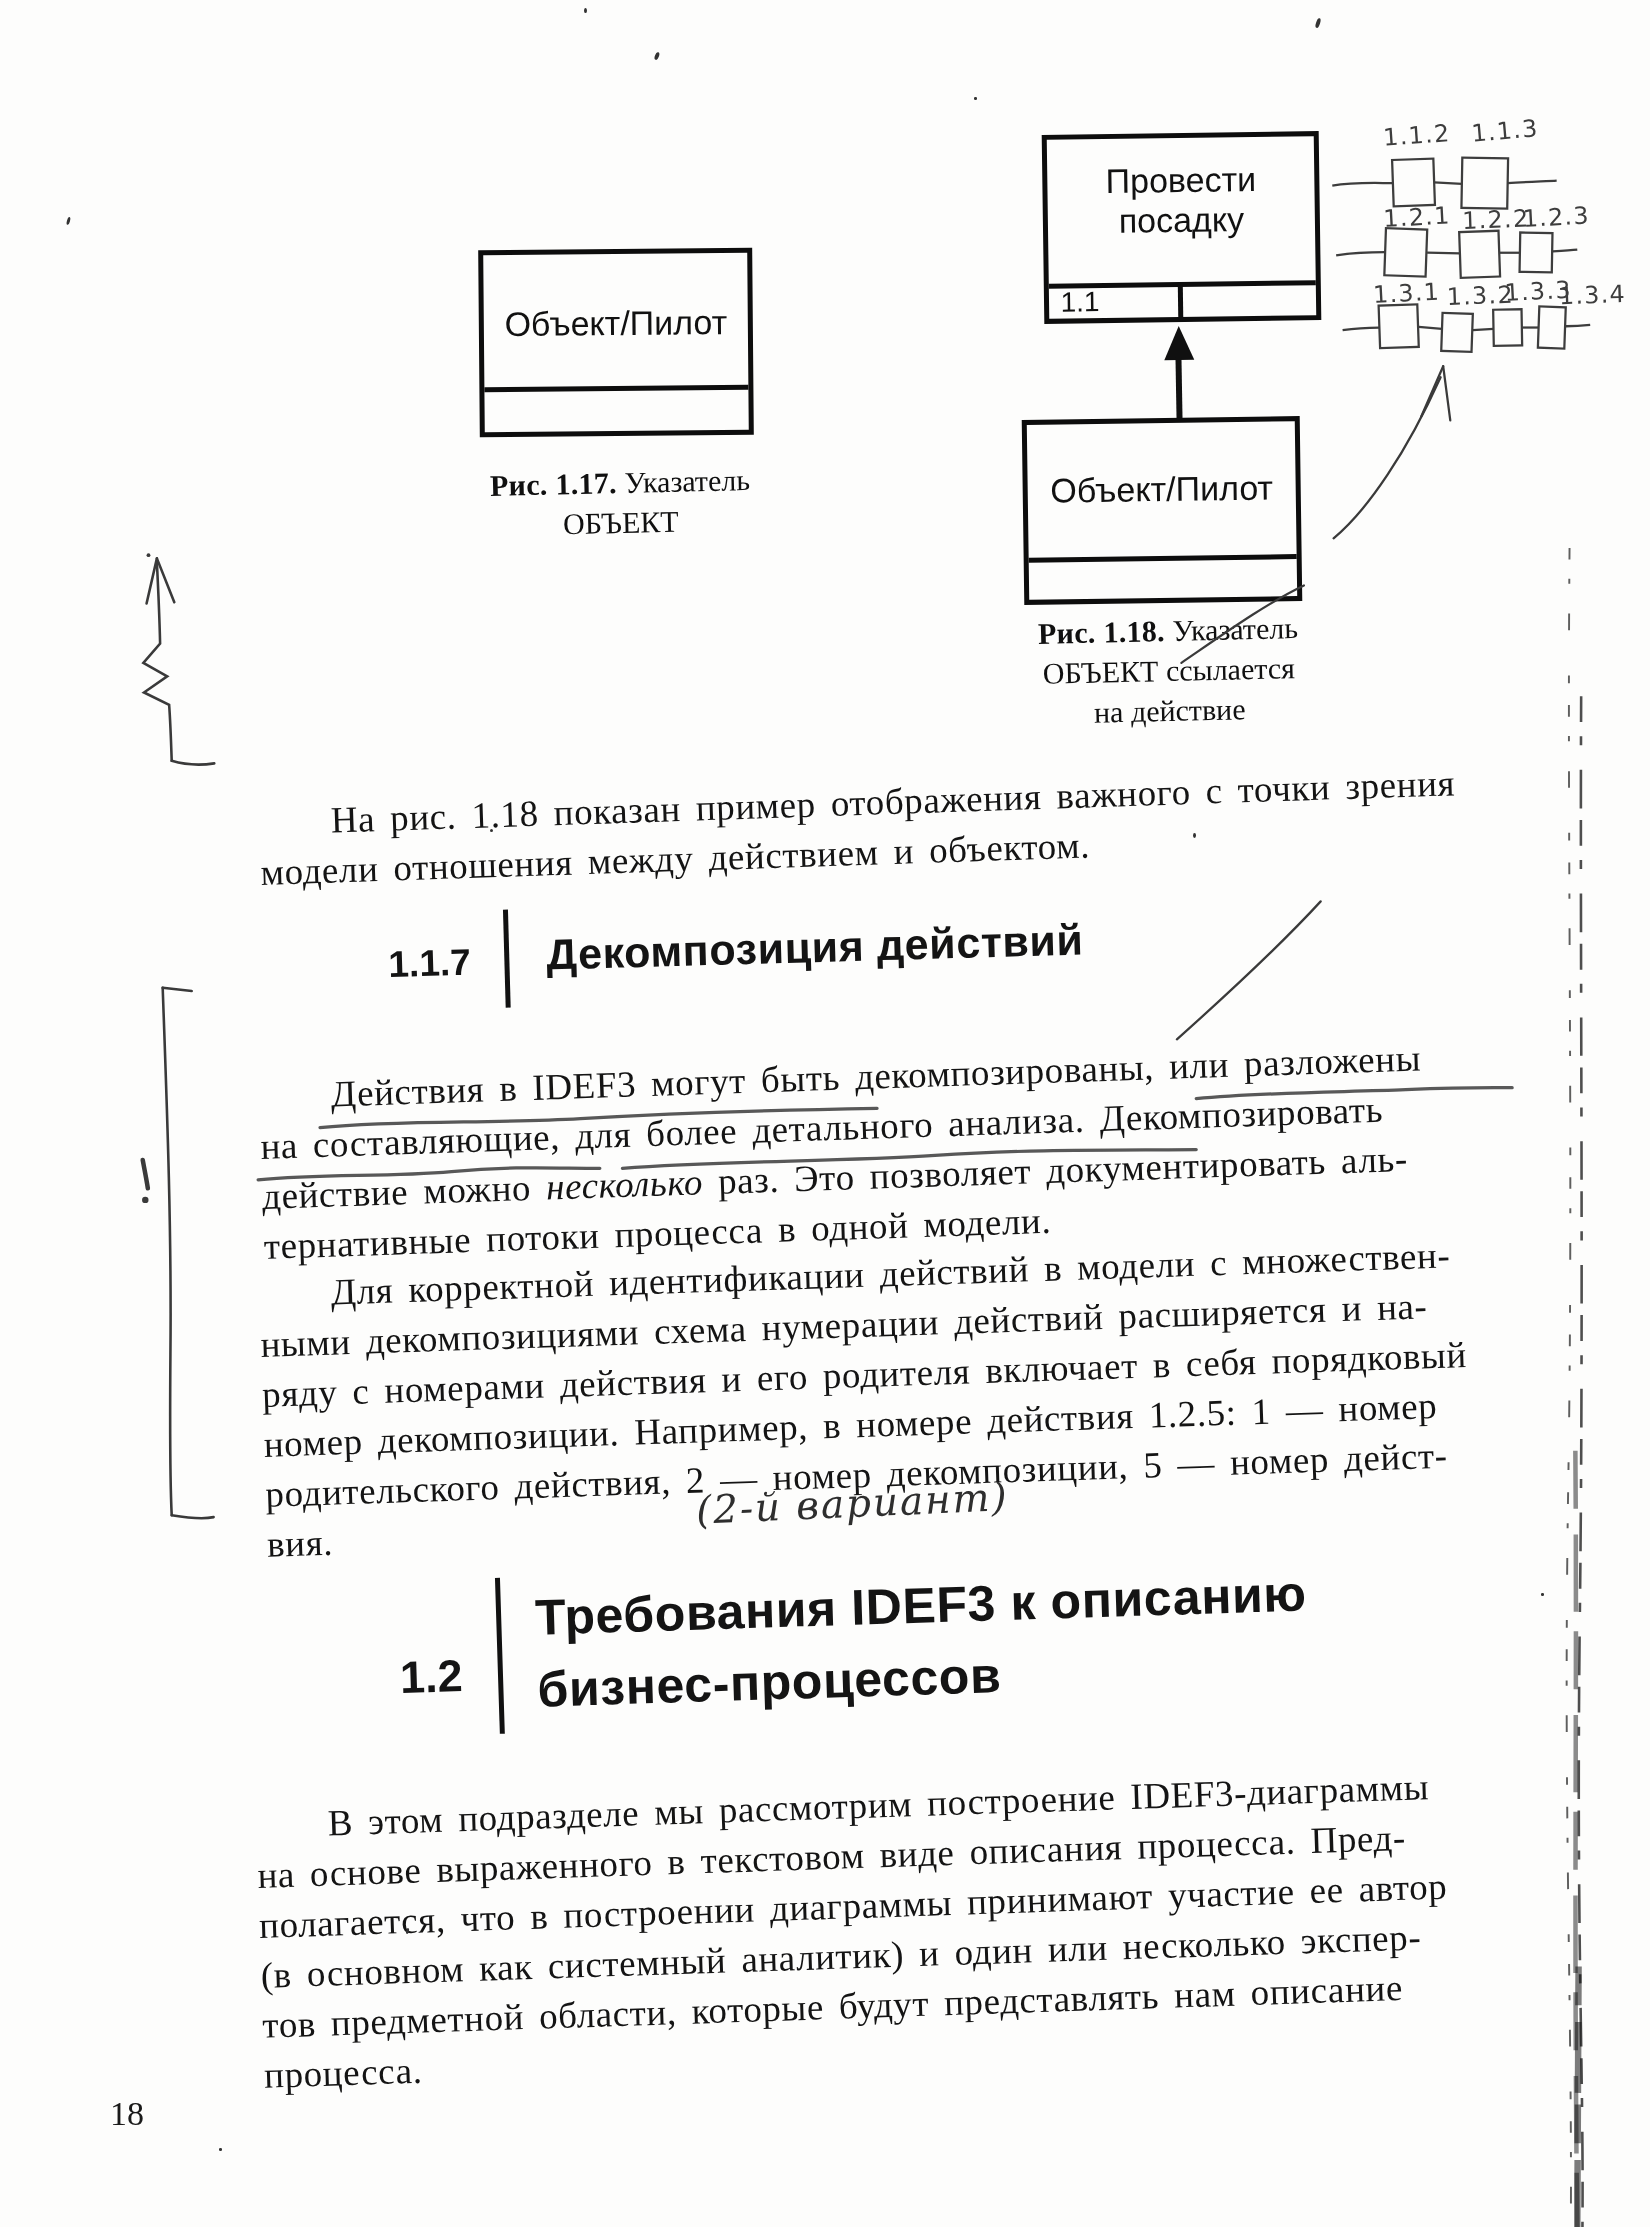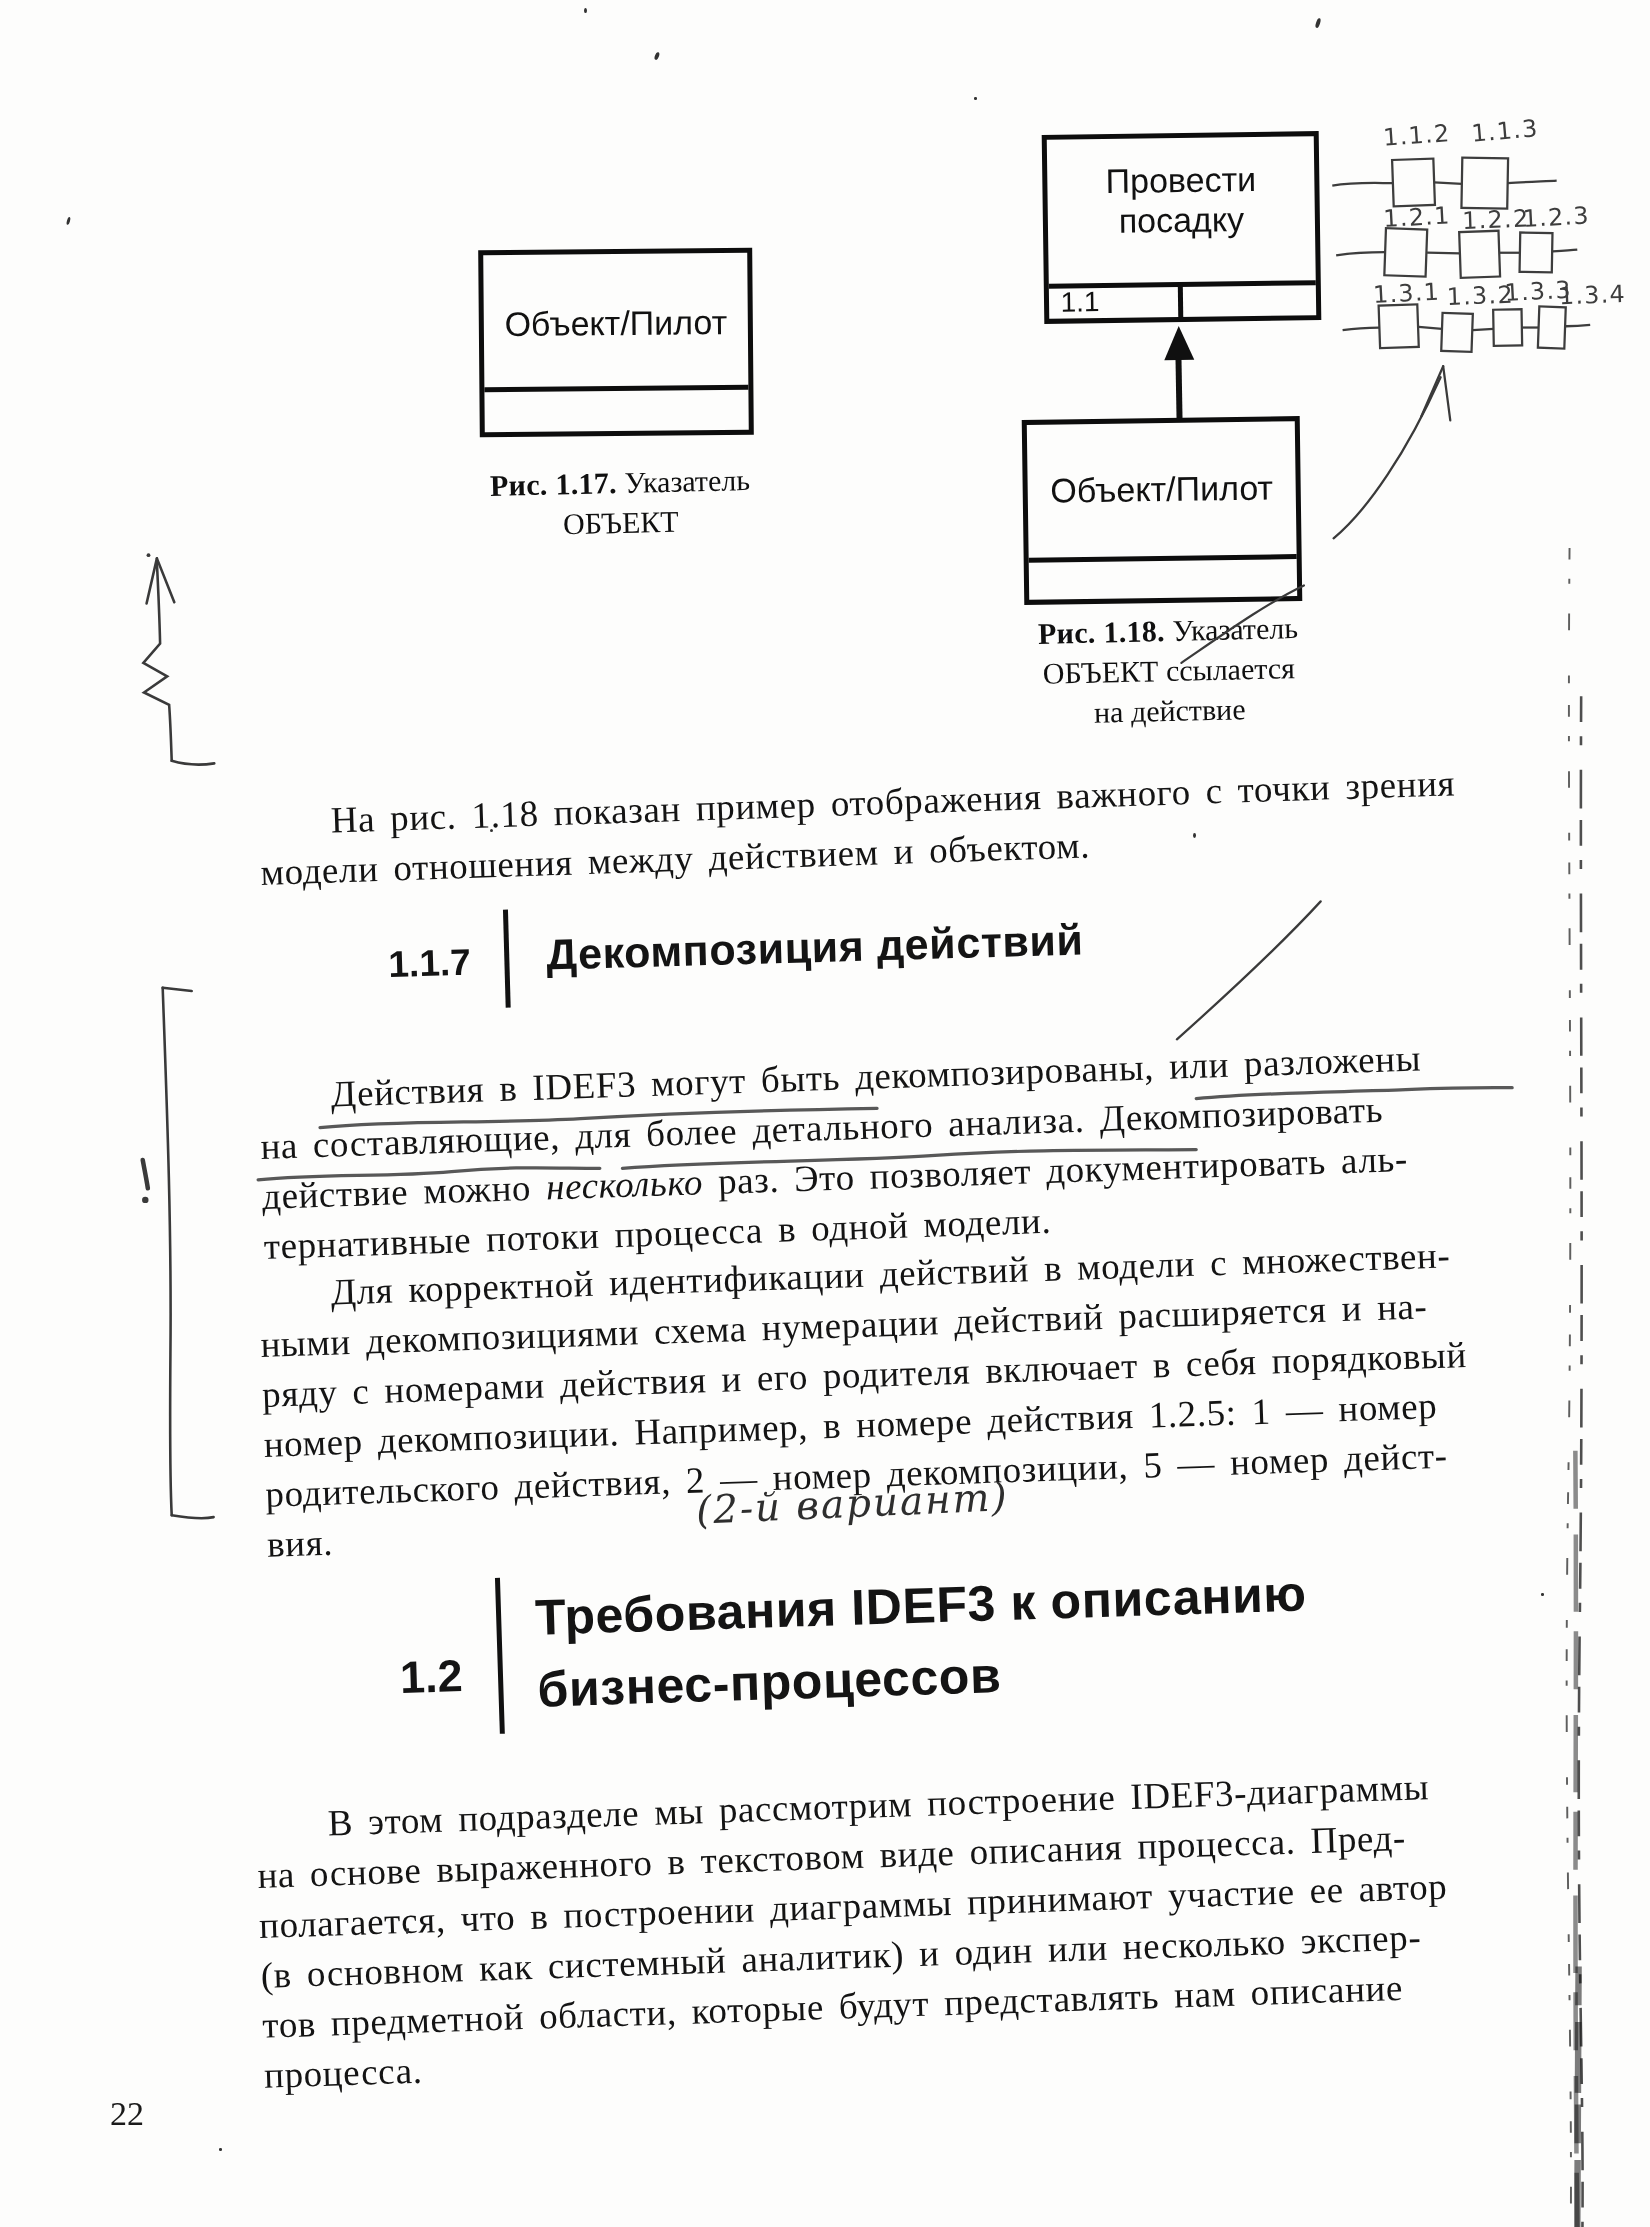--- a/index.html
+++ b/index.html
@@ -132,21 +132,21 @@
 
 <div class="abs body-text indent-first" style="left:255px;top:1801px;width:1303px;">
     <div class="tline">В этом подразделе мы рассмотрим построение IDEF3-диаграммы</div>
     <div class="tline">на основе выраженного в текстовом виде описания процесса. Пред-</div>
     <div class="tline">полагается, что в построении диаграммы принимают участие ее автор</div>
     <div class="tline">(в основном как системный аналитик) и один или несколько экспер-</div>
     <div class="tline">тов предметной области, которые будут представлять нам описание</div>
     <div class="tline">процесса.</div>
   </div>
 
-<div class="abs page-number" style="left:110px;top:2095px;">22</div>
+<div class="abs page-number" style="left:110px;top:2095px;">18</div>
 
 <div class="speck" style="left:584px;top:7.7px;width:3.2px;height:5.8px;"></div>
 <div class="speck" style="left:655px;top:52px;width:3.9px;height:7.7px;transform:rotate(20deg);"></div>
 <div class="speck" style="left:1316px;top:18px;width:3.9px;height:10.3px;transform:rotate(18deg);"></div>
 <div class="speck" style="left:67px;top:217px;width:3.2px;height:7.7px;transform:rotate(15deg);"></div>
 <div class="speck" style="left:974px;top:97px;width:2.6px;height:2.6px;"></div>
 <div class="speck" style="left:490px;top:829px;width:3.2px;height:3.2px;"></div>
 <div class="speck" style="left:1193px;top:833px;width:3.2px;height:5.2px;"></div>
 <div class="speck" style="left:406px;top:1928px;width:3.2px;height:6.4px;transform:rotate(12deg);"></div>
 <div class="speck" style="left:1541px;top:1593px;width:2.6px;height:2.6px;"></div>

